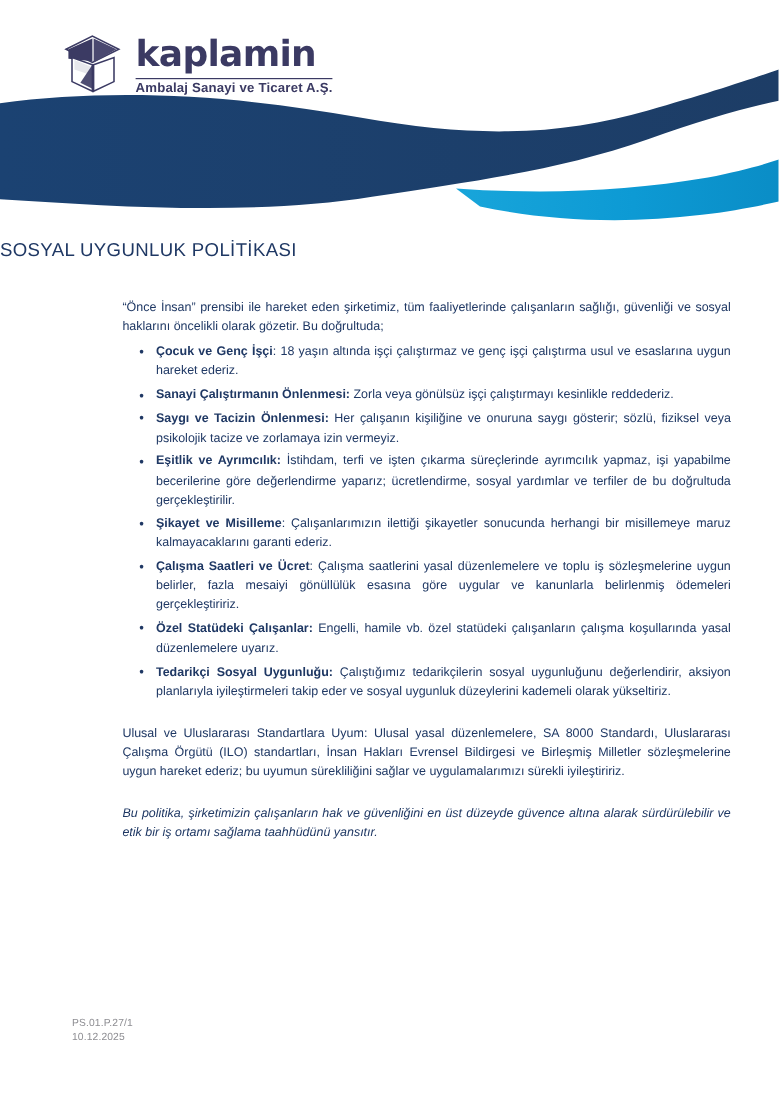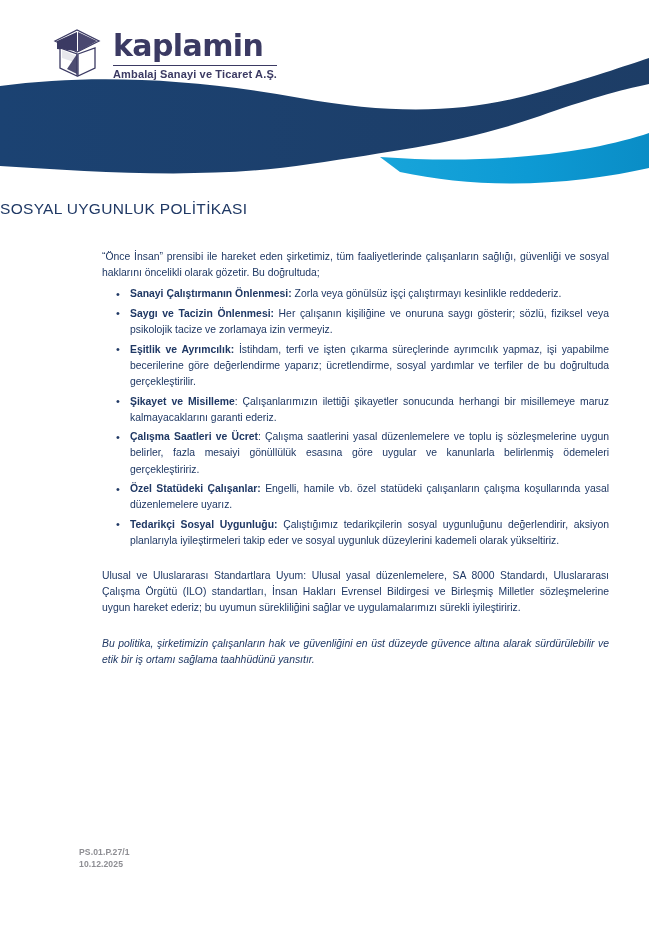--- a/index.html
+++ b/index.html
@@ -130,28 +130,27 @@
   .lead { font-weight: 700; }
 
   .tail-paras {
     margin-top: 19px;
   }
   .tail-paras .para-block + .para-block { margin-top: 19px; font-style: italic; }
 
   
   .footer {
     position: absolute;
-    left: 79px;
+    left: 60px;
     top: 847px;
     font-size: 8.6px;
     line-height: 1.35;
     color: #8e8e93;
     font-family: "Liberation Sans", sans-serif;
     letter-spacing: 0.1px;
-    font-weight: bold;
   }
   .footer div { white-space: nowrap; }
 </style>
 </head>
 <body>
 
 <div class="page">
 
   <div class="banner">
     <svg width="649" height="192" viewBox="0 0 649 192" xmlns="http://www.w3.org/2000/svg" aria-hidden="true">
@@ -192,20 +191,21 @@
     </div>
   </div>
 
   <div class="doc-title">SOSYAL UYGUNLUK POLİTİKASI</div>
 
   <div class="content">
 
     <p class="para">“Önce İnsan” prensibi ile hareket eden şirketimiz, tüm faaliyetlerinde çalışanların sağlığı, güvenliği ve sosyal haklarını öncelikli olarak gözetir. Bu doğrultuda;</p>
 
     <ul class="bullets">
+      <li><span class="lead">Çocuk ve Genç İşçi</span><span>: </span><span>18 yaşın altında işçi çalıştırmaz ve genç işçi çalıştırma usul ve esaslarına uygun hareket ederiz.</span></li>
       <li><span class="lead">Sanayi Çalıştırmanın Önlenmesi:</span><span> </span><span>Zorla veya gönülsüz işçi çalıştırmayı kesinlikle reddederiz.</span></li>
       <li><span class="lead">Saygı ve Tacizin Önlenmesi:</span><span> </span><span>Her çalışanın kişiliğine ve onuruna saygı gösterir; sözlü, fiziksel veya psikolojik tacize ve zorlamaya izin vermeyiz.</span></li>
       <li><span class="lead">Eşitlik ve Ayrımcılık:</span><span> </span><span>İstihdam, terfi ve işten çıkarma süreçlerinde ayrımcılık yapmaz, işi yapabilme becerilerine göre değerlendirme yaparız; ücretlendirme, sosyal yardımlar ve terfiler de bu doğrultuda gerçekleştirilir.</span></li>
       <li><span class="lead">Şikayet ve Misilleme</span><span>: </span><span>Çalışanlarımızın ilettiği şikayetler sonucunda herhangi bir misillemeye maruz kalmayacaklarını garanti ederiz.</span></li>
       <li><span class="lead">Çalışma Saatleri ve Ücret</span><span>: </span><span>Çalışma saatlerini yasal düzenlemelere ve toplu iş sözleşmelerine uygun belirler, fazla mesaiyi gönüllülük esasına göre uygular ve kanunlarla belirlenmiş ödemeleri gerçekleştiririz.</span></li>
       <li><span class="lead">Özel Statüdeki Çalışanlar:</span><span> </span><span>Engelli, hamile vb. özel statüdeki çalışanların çalışma koşullarında yasal düzenlemelere uyarız.</span></li>
       <li><span class="lead">Tedarikçi Sosyal Uygunluğu:</span><span> </span><span>Çalıştığımız tedarikçilerin sosyal uygunluğunu değerlendirir, aksiyon planlarıyla iyileştirmeleri takip eder ve sosyal uygunluk düzeylerini kademeli olarak yükseltiriz.</span></li>
     </ul>
 
     <div class="tail-paras">

